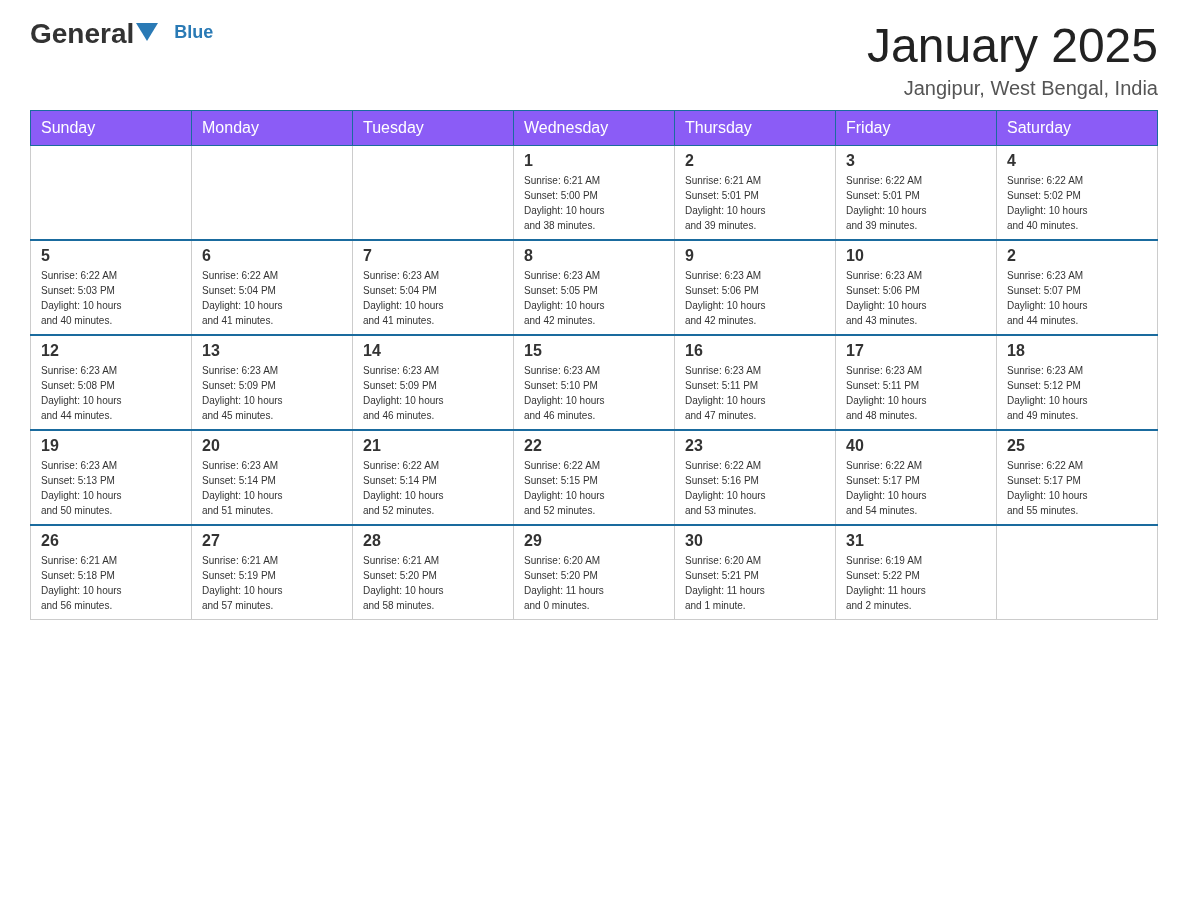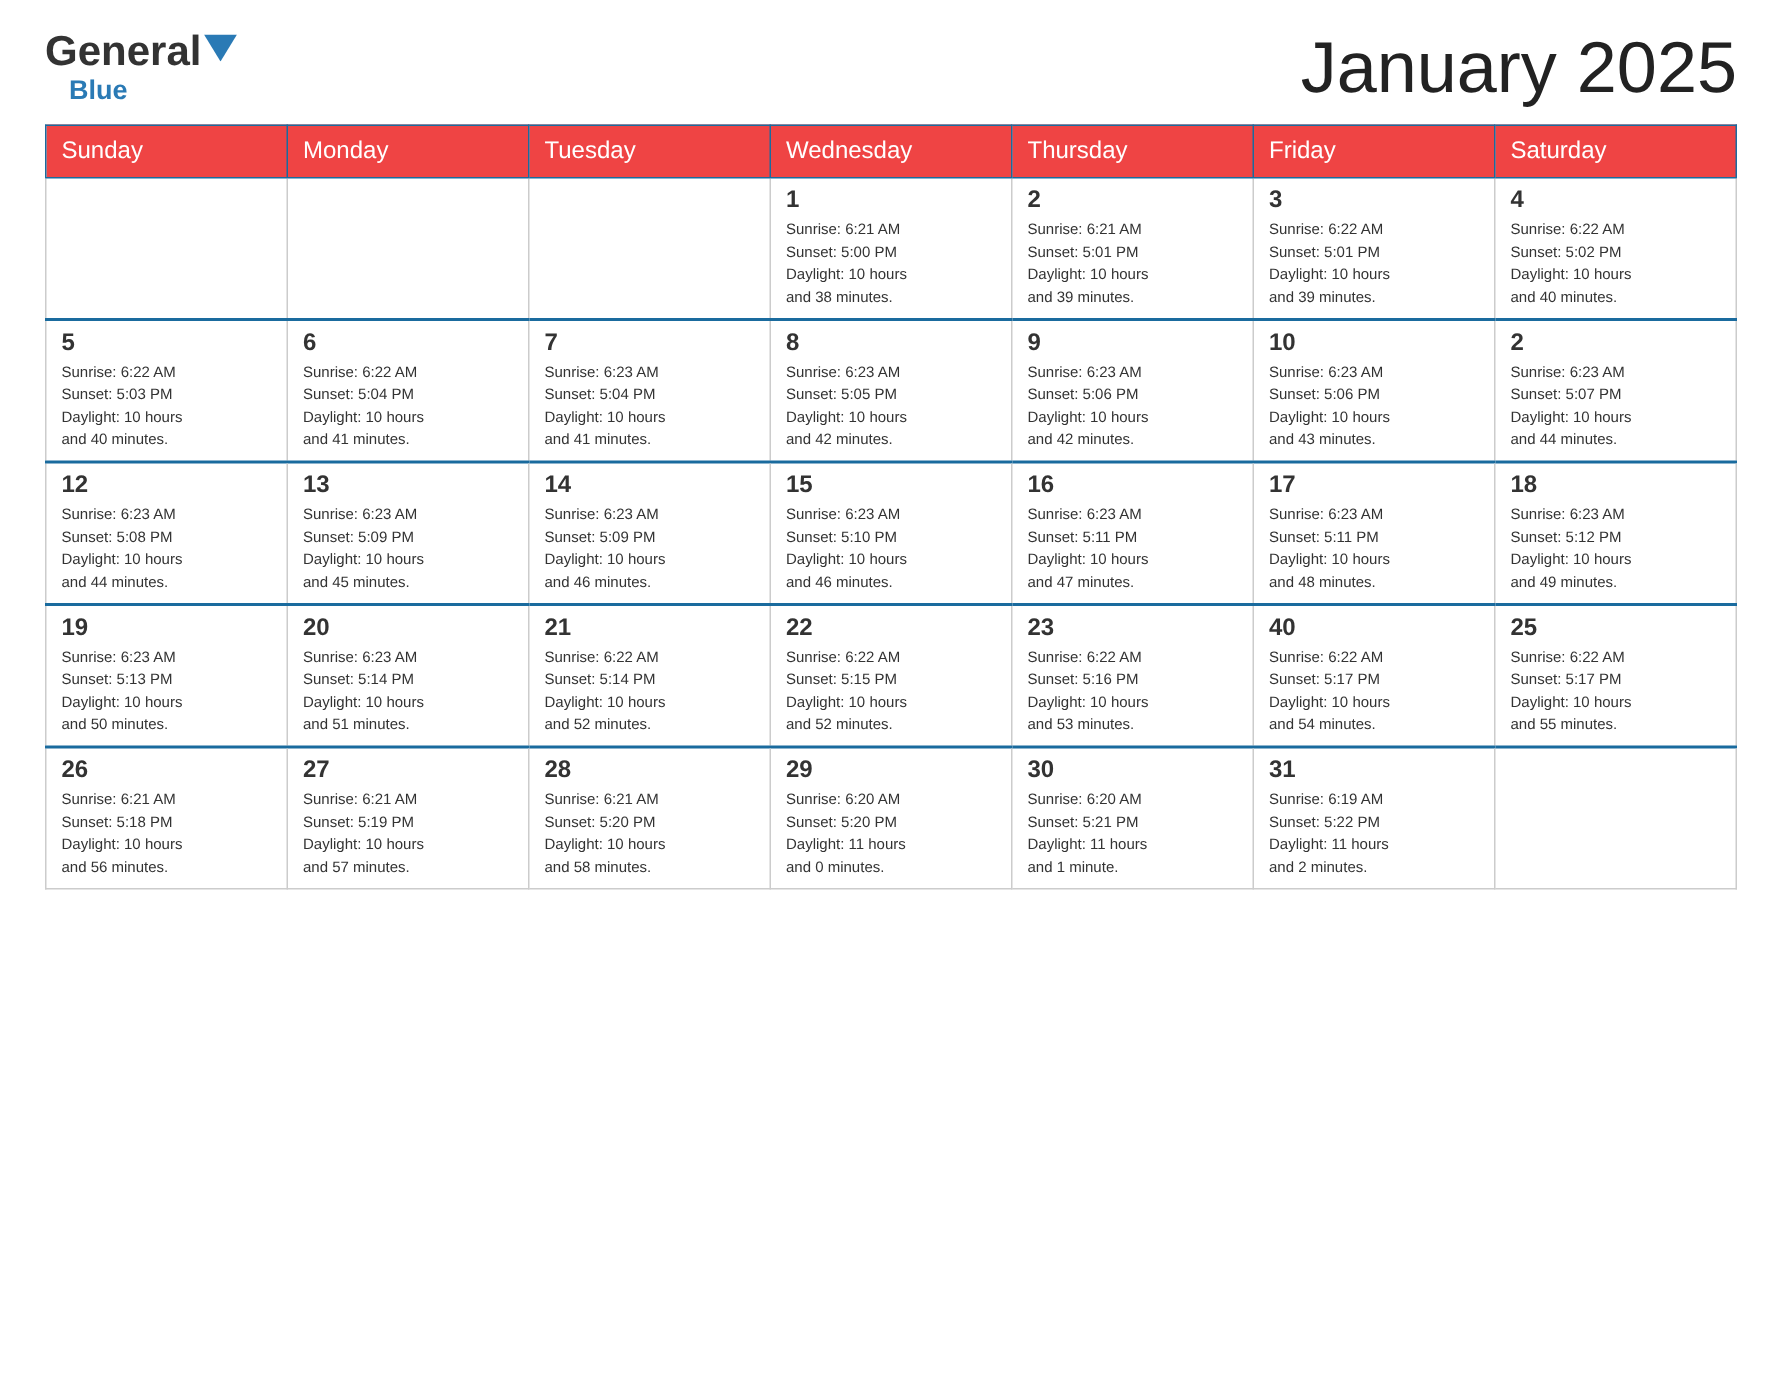--- a/index.html
+++ b/index.html
@@ -12,21 +12,21 @@
       padding: 20px 30px;
     }
     .header-area {
       display: flex;
       justify-content: space-between;
       align-items: flex-start;
       margin-bottom: 10px;
     }
     .logo-area {
       display: flex;
-      flex-direction: column;
+      flex-direction: row;
       align-items: flex-start;
     }
     .logo-text {
       font-size: 28px;
       font-weight: bold;
       color: #333;
       line-height: 1;
     }
     .logo-blue-label {
       color: #2a7ab5;
@@ -48,21 +48,21 @@
       font-size: 20px;
       color: #555;
       margin-top: 4px;
     }
     .calendar-table {
       width: 100%;
       border-collapse: collapse;
       margin-top: 10px;
     }
     .calendar-table th {
-      background-color: #ef4444;
+      background-color: #8b5cf6;
       color: #fff;
       font-size: 16px;
       font-weight: normal;
       padding: 8px 10px;
       text-align: left;
       border: 1px solid #1a6b9e;
     }
     .calendar-table td {
       vertical-align: top;
       padding: 6px 10px;
@@ -101,20 +101,21 @@
       <span style="display:inline-block;margin-left:2px;position:relative;top:0px;">
         <svg width="22" height="18" viewBox="0 0 22 18">
           <polygon points="0,0 22,0 11,18" fill="#2a7ab5"></polygon>
         </svg>
       </span>
     </div>
     <div class="logo-blue-label">Blue</div>
   </div>
   <div class="title-area">
     <div class="month-title">January 2025</div>
+    <div class="location-subtitle">Jangipur, West Bengal, India</div>
   </div>
 </div>
 
 <table class="calendar-table">
   <thead>
     <tr>
       <th>Sunday</th>
       <th>Monday</th>
       <th>Tuesday</th>
       <th>Wednesday</th>

